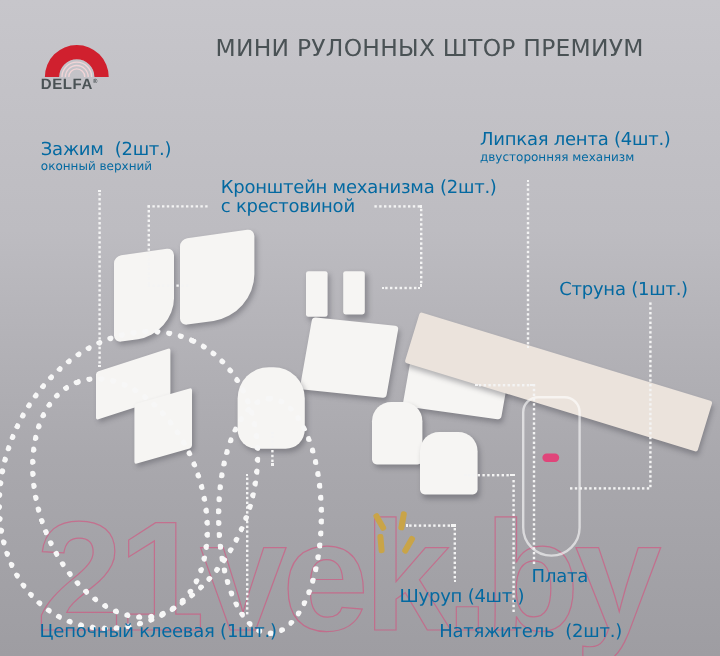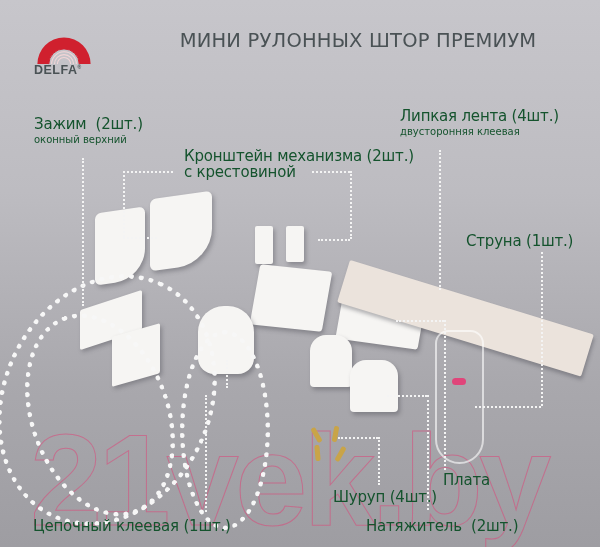--- a/index.html
+++ b/index.html
@@ -2,21 +2,21 @@
 <html><head>
 <meta charset="utf-8">
 <style>
   html, body { margin: 0; padding: 0; }
   body {
     width: 600px; height: 547px; overflow: hidden; position: relative;
     font-family: "DejaVu Sans", sans-serif;
     background: linear-gradient(180deg, #c7c6cb 0%, #bdbcc1 35%, #a9a8ad 70%, #9e9da2 100%);
   }
   .abs { position: absolute; }
-  .label { color: #14532d; position: absolute; white-space: nowrap; }
+  .label { color: #0369a1; position: absolute; white-space: nowrap; }
   .label .main { font-size: 15px; letter-spacing: -0.2px; }
   .label .sub { font-size: 10px; display: block; margin-top: 1px; }
   .title {
     position: absolute; left: 138px; top: 28px; width: 440px; text-align: center;
     color: #4a5255; font-size: 19.5px; line-height: 25px; font-family: "DejaVu Sans", sans-serif;
     letter-spacing: 0.2px;
   }
   .logo { position: absolute; left: 34px; top: 28px; width: 60px; height: 58px; }
   .logo-text { position: absolute; left: 34px; top: 63px; font-weight: bold; font-size: 12.5px; color: #4a5255; letter-spacing: 0.5px; font-family: "Liberation Sans", sans-serif; }
   .logo-text sup { font-size: 5px; }
@@ -101,21 +101,21 @@
   <span class="sub">оконный верхний</span>
 </div>
 
 <div class="label" style="left:184px;top:148px;line-height:16px;">
   <span class="main">Кронштейн механизма (2шт.)</span>
   <span class="main" style="display:block">с крестовиной</span>
 </div>
 
 <div class="label" style="left:400px;top:106px;">
   <span class="main">Липкая лента (4шт.)</span>
-  <span class="sub">двусторонняя клеевая</span>
+  <span class="sub">двусторонняя механизм</span>
 </div>
 
 <div class="label" style="left:466px;top:231px;">
   <span class="main">Струна (1шт.)</span>
 </div>
 
 <div class="label" style="left:305px;top:487px;margin-left:28px;">
   <span class="main">Шуруп (4шт.)</span>
 </div>
 

